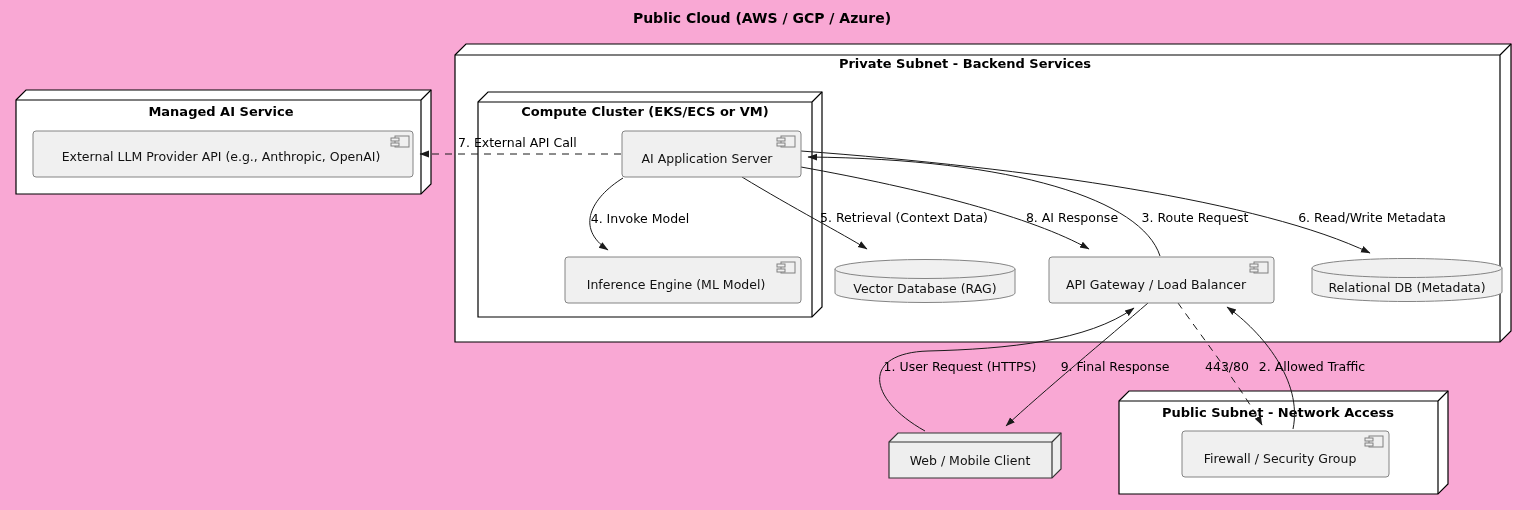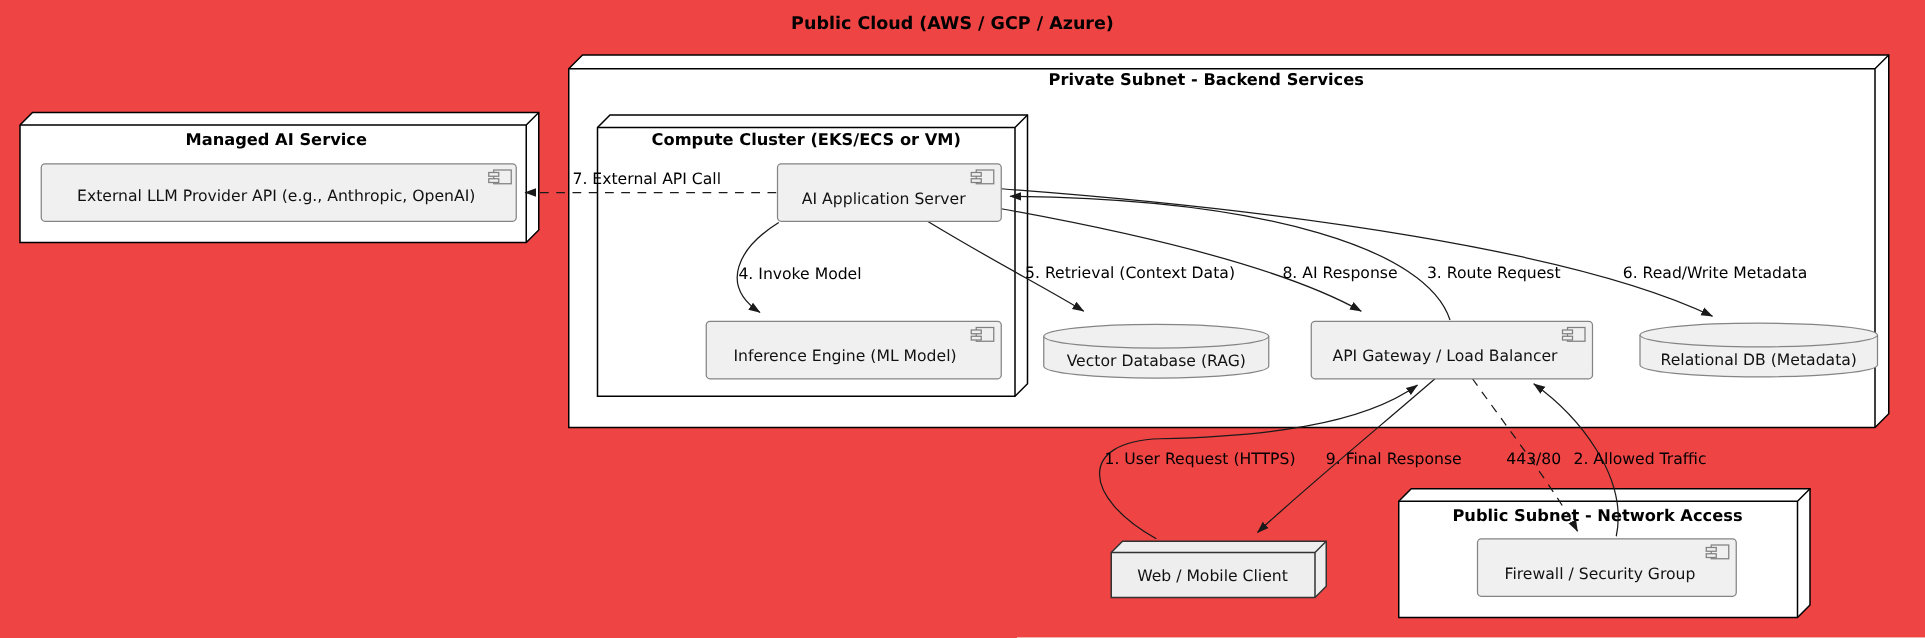--- a/index.html
+++ b/index.html
@@ -1,17 +1,17 @@
 <!DOCTYPE html>
 <html><head>
 <meta charset="utf-8">
 <style>
   html,body { margin:0; padding:0; background:#ffffff; }
   body { font-family:"DejaVu Sans", sans-serif; }
-  .diagram-wrap { width:1540px; height:510px; position:relative; background:#ef4444; }
+  .diagram-wrap { width:1540px; height:510px; position:relative; background:#f9a8d4; }
   svg { display:block; }
   .node-shape   { fill:#ffffff; stroke:#000000; stroke-width:1.2; stroke-linejoin:miter; }
   .node-inner   { fill:none; stroke:#000000; stroke-width:1.2; }
   .client-shape { fill:#eeeeee; stroke:#333333; stroke-width:1.2; }
   .client-inner { fill:none; stroke:#333333; stroke-width:1.2; }
   .component    { fill:#f0f0f0; stroke:#848484; stroke-width:1; }
   .db-body      { fill:#f0f0f0; stroke:#848484; stroke-width:1; }
   .db-top       { fill:#f0f0f0; stroke:#848484; stroke-width:1; }
   .comp-icon-part { fill:#f0f0f0; stroke:#808080; stroke-width:1; }
   .edge         { fill:none; stroke:#1a1a1a; stroke-width:1; }

